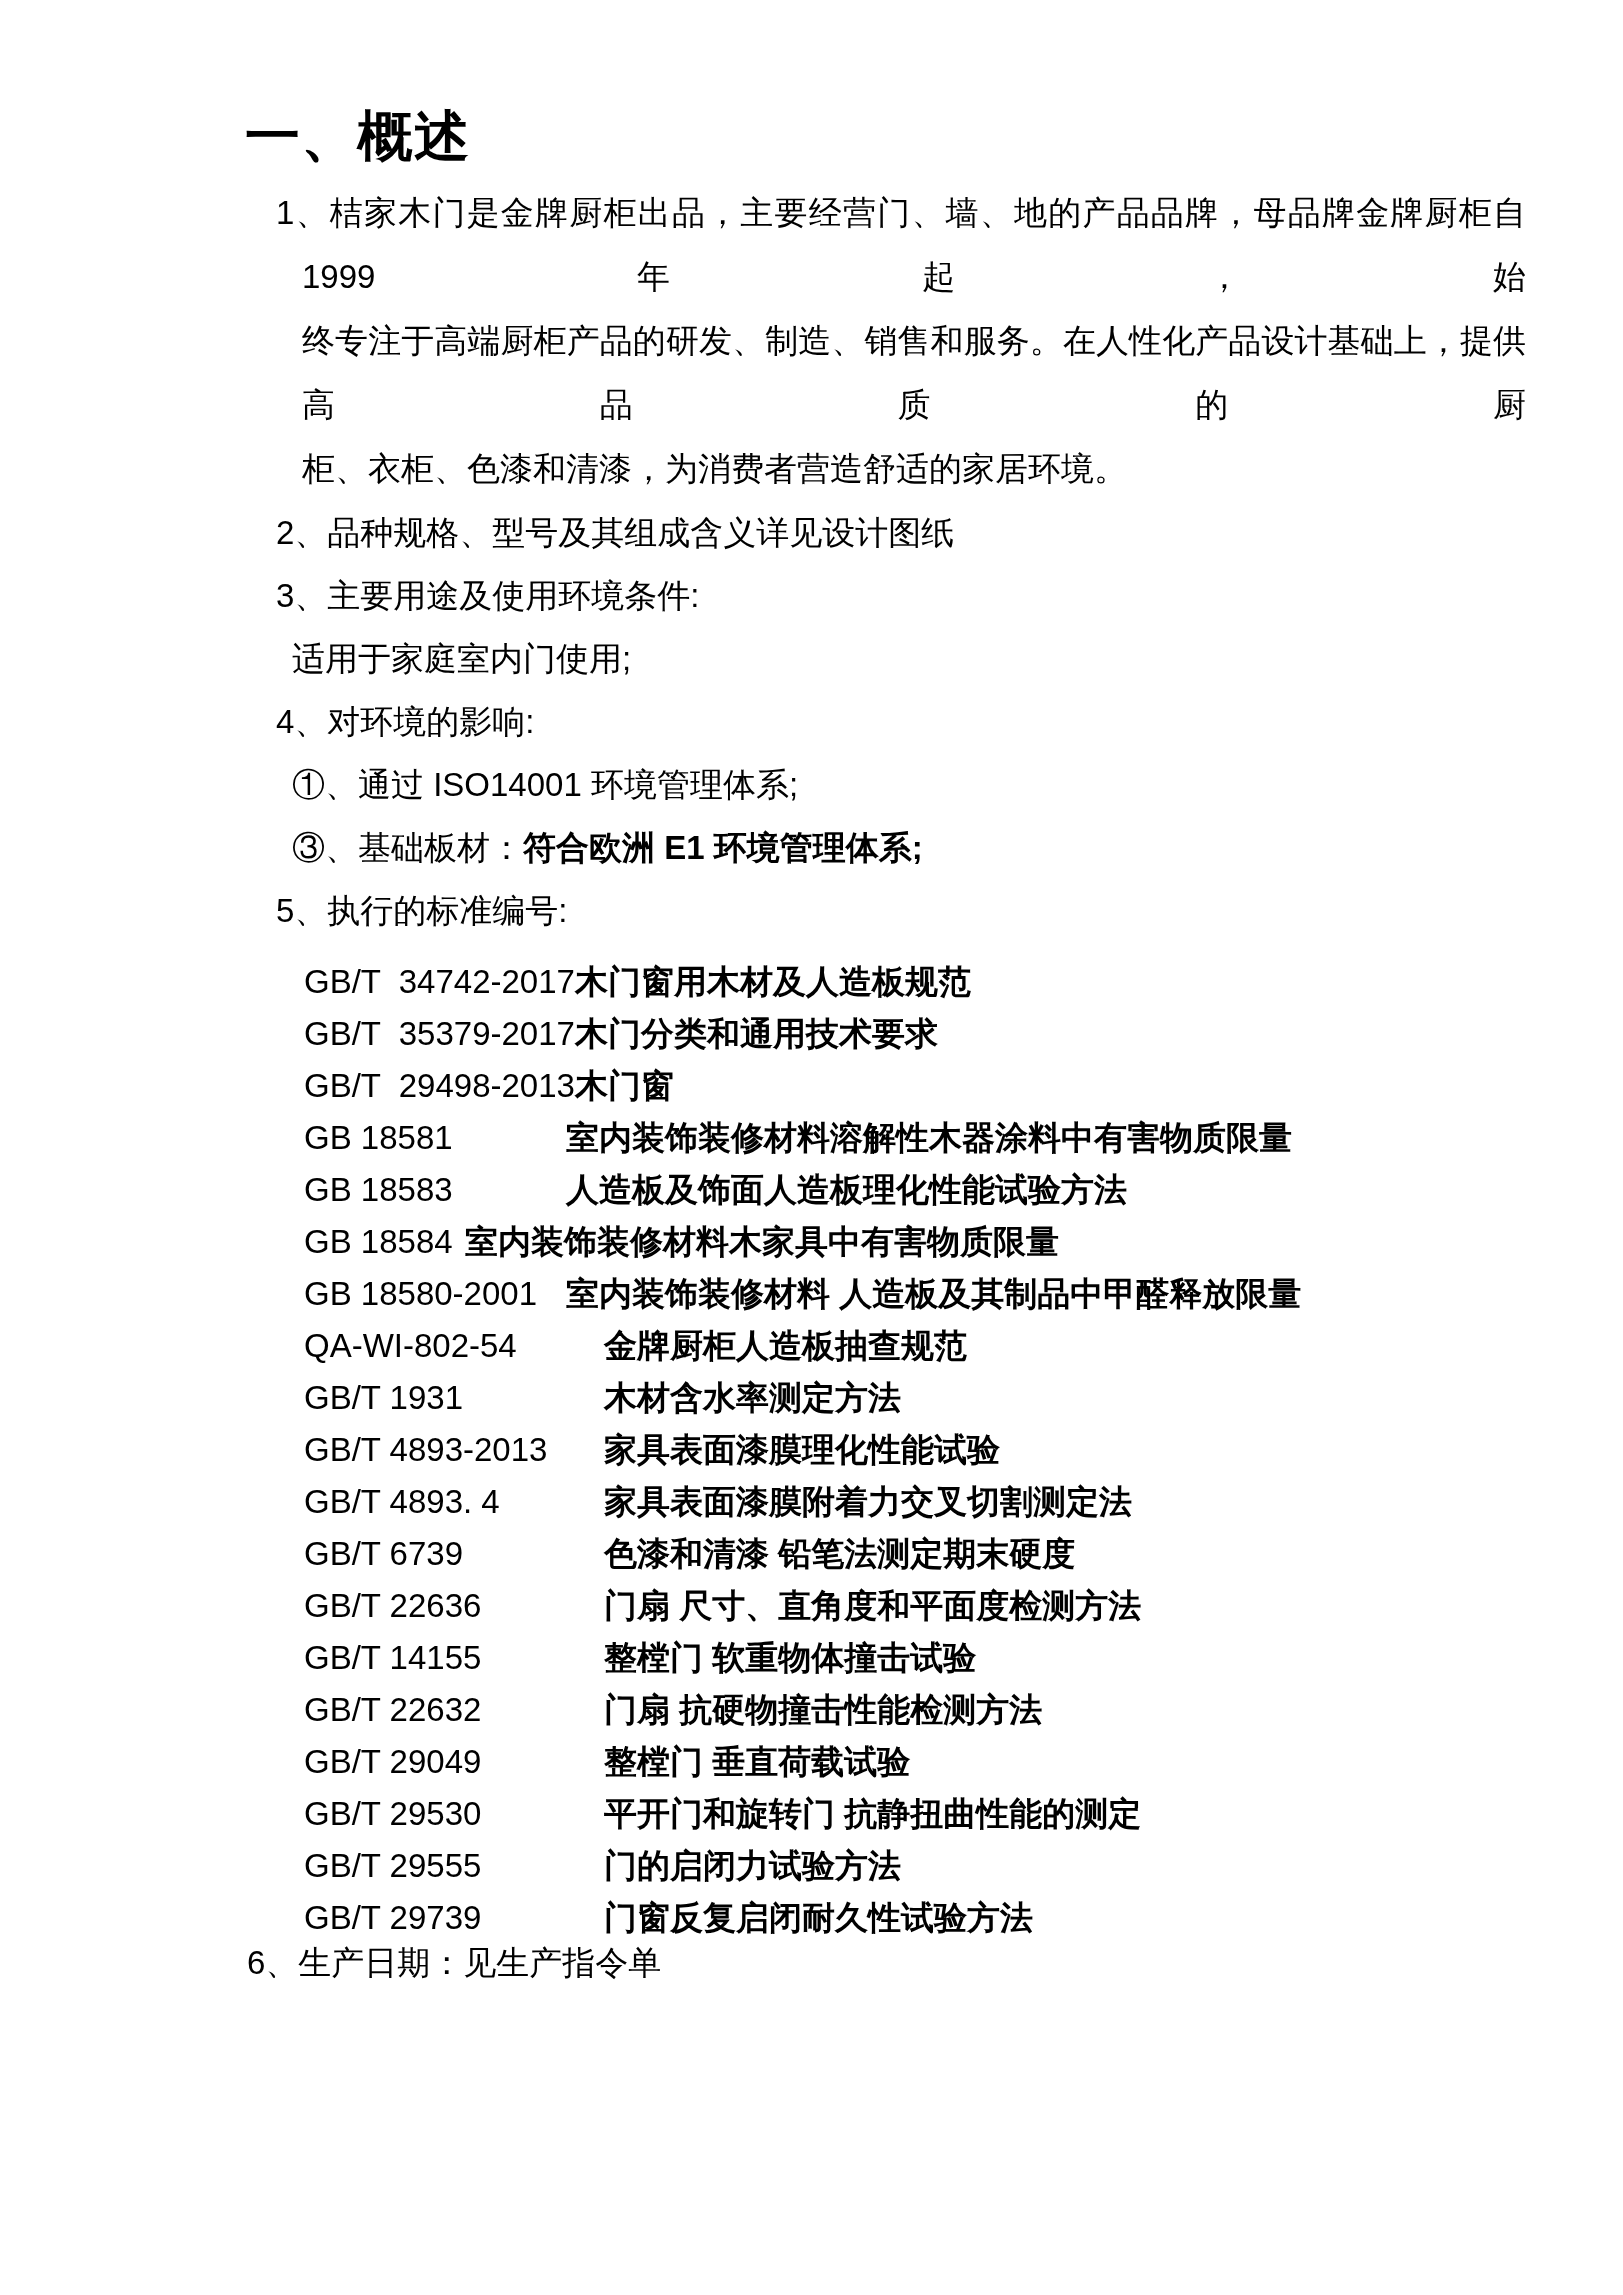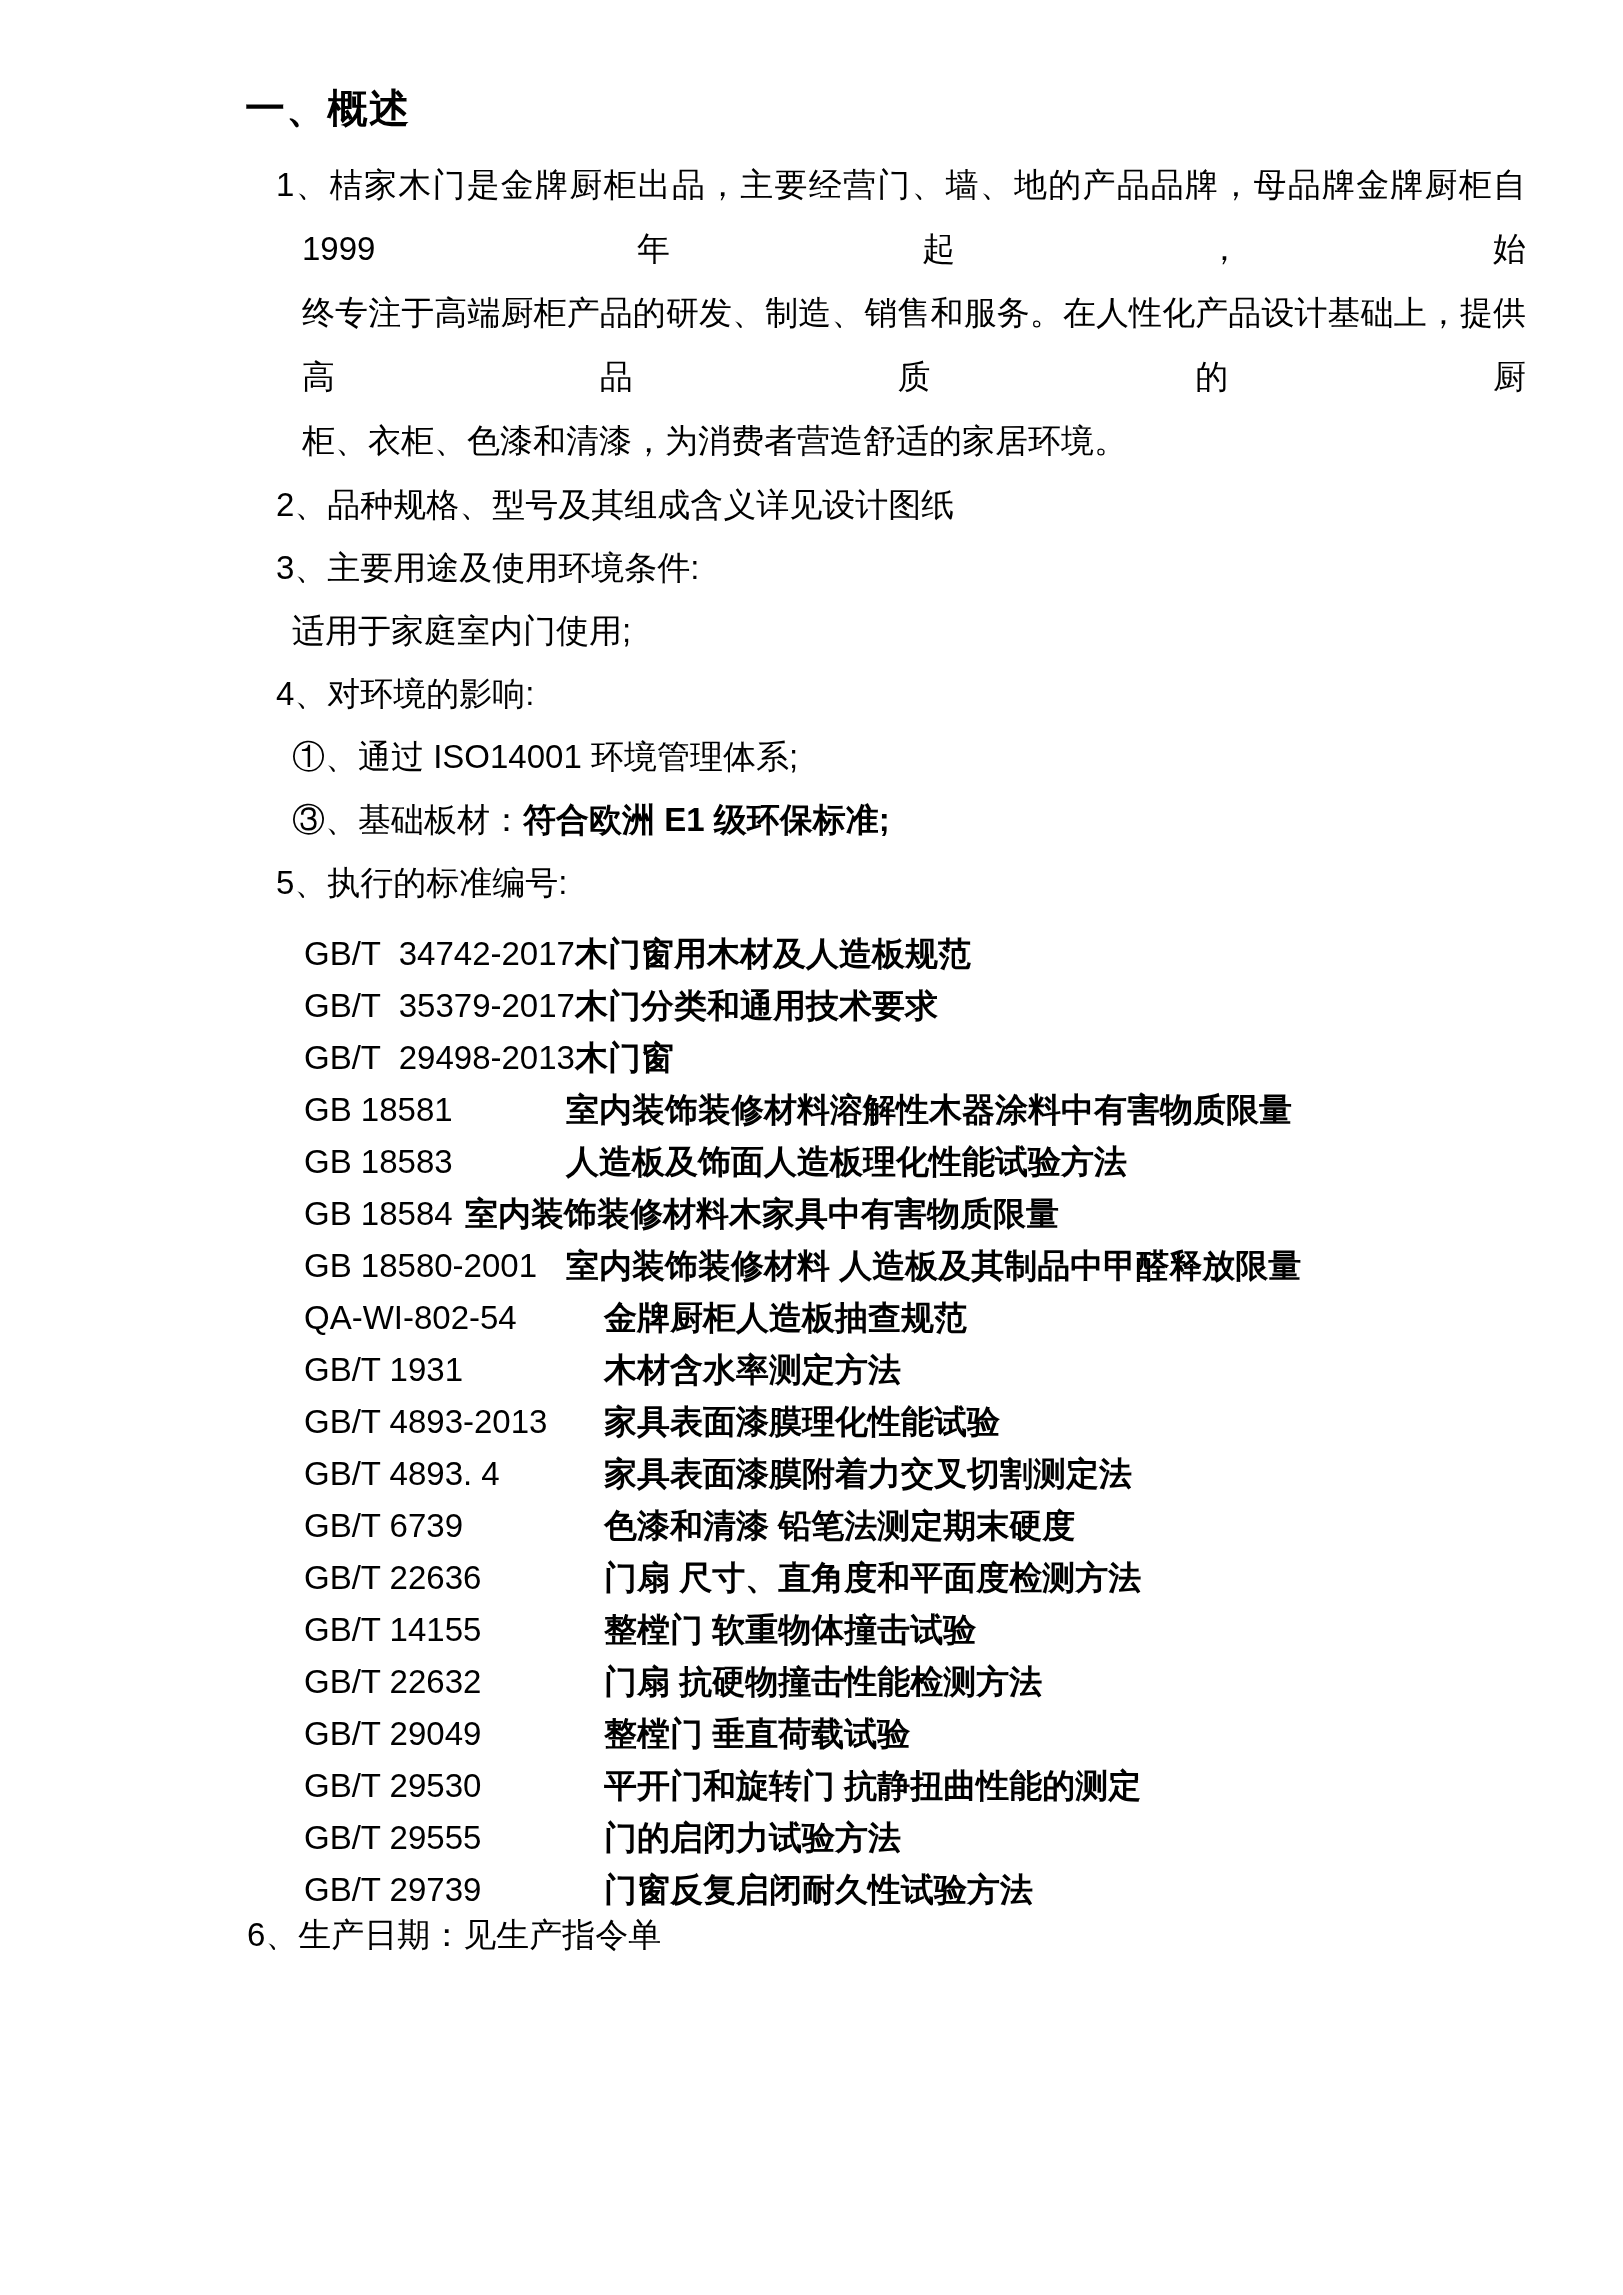--- a/index.html
+++ b/index.html
@@ -9,22 +9,22 @@
     font-family: "Liberation Sans", sans-serif;
     font-size: 33px;
   }
   .page {
     position: relative;
     width: 1623px; height: 2295px;
     background: #ffffff;
     overflow: hidden;
   }
   .doc-title {
-    margin: 87px 0 0 245px;
-    font-size: 40px;
+    margin: 115px 0 0 245px;
+    font-size: 55px;
     font-weight: bold;
     line-height: 42px;
     letter-spacing: 1.3px;
   }
   .intro {
     margin: 23.6px 0 0 276px;
     width: 1224px;
     padding-left: 26px;
     line-height: 64px;
   }
@@ -66,21 +66,21 @@
     <div class="jl">终专注于高端厨柜产品的研发、制造、销售和服务。在人性化产品设计基础上，提供高品质的厨</div>
     <div>柜、衣柜、色漆和清漆，为消费者营造舒适的家居环境。</div>
   </div>
 
   <div class="items">
     <div>2、品种规格、型号及其组成含义详见设计图纸</div>
     <div>3、主要用途及使用环境条件:</div>
     <div class="sub">适用于家庭室内门使用;</div>
     <div>4、对环境的影响:</div>
     <div class="sub">①、通过 ISO14001 环境管理体系;</div>
-    <div class="sub"><span>③、基础板材：</span><b>符合欧洲 E1 级环保标准;</b></div>
+    <div class="sub"><span>③、基础板材：</span><b>符合欧洲 E1 环境管理体系;</b></div>
     <div>5、执行的标准编号:</div>
   </div>
 
   <div class="std">
     <div class="std-row"><span class="code">GB/T  34742-2017</span><span class="desc">木门窗用木材及人造板规范</span></div>
     <div class="std-row"><span class="code">GB/T  35379-2017</span><span class="desc">木门分类和通用技术要求</span></div>
     <div class="std-row"><span class="code">GB/T  29498-2013</span><span class="desc">木门窗</span></div>
     <div class="std-row"><span class="code">GB 18581</span><span class="desc">室内装饰装修材料溶解性木器涂料中有害物质限量</span></div>
     <div class="std-row"><span class="code">GB 18583</span><span class="desc">人造板及饰面人造板理化性能试验方法</span></div>
     <div class="std-row"><span class="code short">GB 18584</span><span class="desc">室内装饰装修材料木家具中有害物质限量</span></div>

